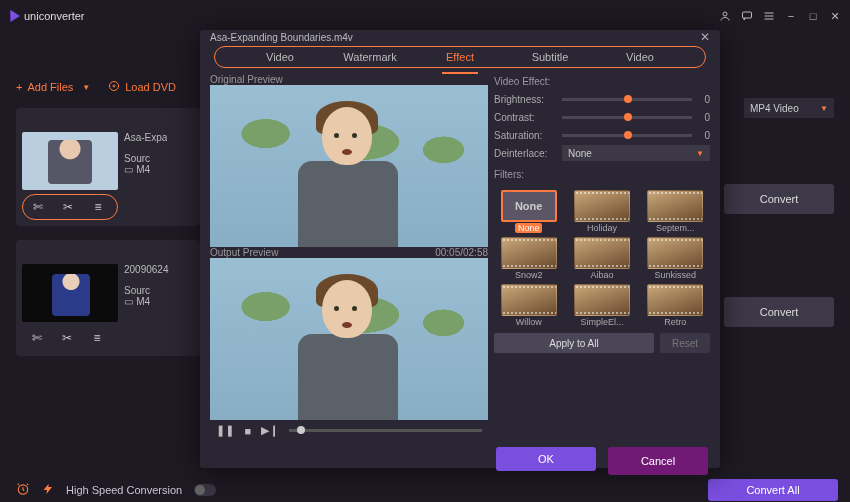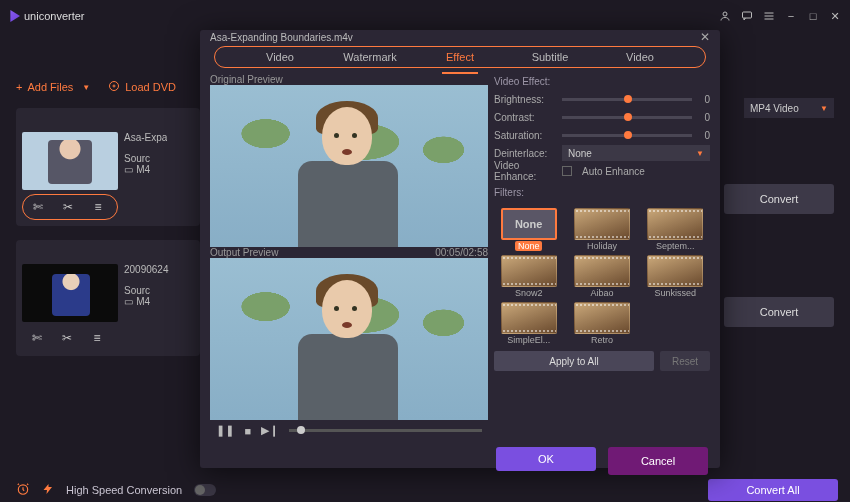--- a/index.html
+++ b/index.html
@@ -297,25 +297,20 @@
           </div>
         <span class="sval">0</span>
       </div>
       <div class="srow">
         <span class="sl">Deinterlace:</span>
         <div class="sselect">
           <span>None</span>
           <span class="chev">▼</span>
         </div>
       </div>
-      <div class="srow">
-        <span class="sl">Video Enhance:</span>
-        <span class="chk"></span>
-        <span>Auto Enhance</span>
-      </div>
 
       <div class="shdr" style="margin-top:6px;">Filters:</div>
       <div class="filters">
         <div class="fgrid" id="fgrid">
             <div class="fcell sel">
               <div class="fthumb fnone">None</div>
               <div class="flabel sel">None</div>
             </div>
             <div class="fcell">
               <div class="fthumb">
@@ -350,20 +345,27 @@
                 <div class="dots"></div>
                 <div class="dotsb"></div>
               </div>
               <div class="flabel">Sunkissed</div>
             </div>
             <div class="fcell">
               <div class="fthumb">
                 <div class="dots"></div>
                 <div class="dotsb"></div>
               </div>
+              <div class="flabel">Willow</div>
+            </div>
+            <div class="fcell">
+              <div class="fthumb">
+                <div class="dots"></div>
+                <div class="dotsb"></div>
+              </div>
               <div class="flabel">SimpleEl...</div>
             </div>
             <div class="fcell">
               <div class="fthumb">
                 <div class="dots"></div>
                 <div class="dotsb"></div>
               </div>
               <div class="flabel">Retro</div>
             </div>
           </div>

